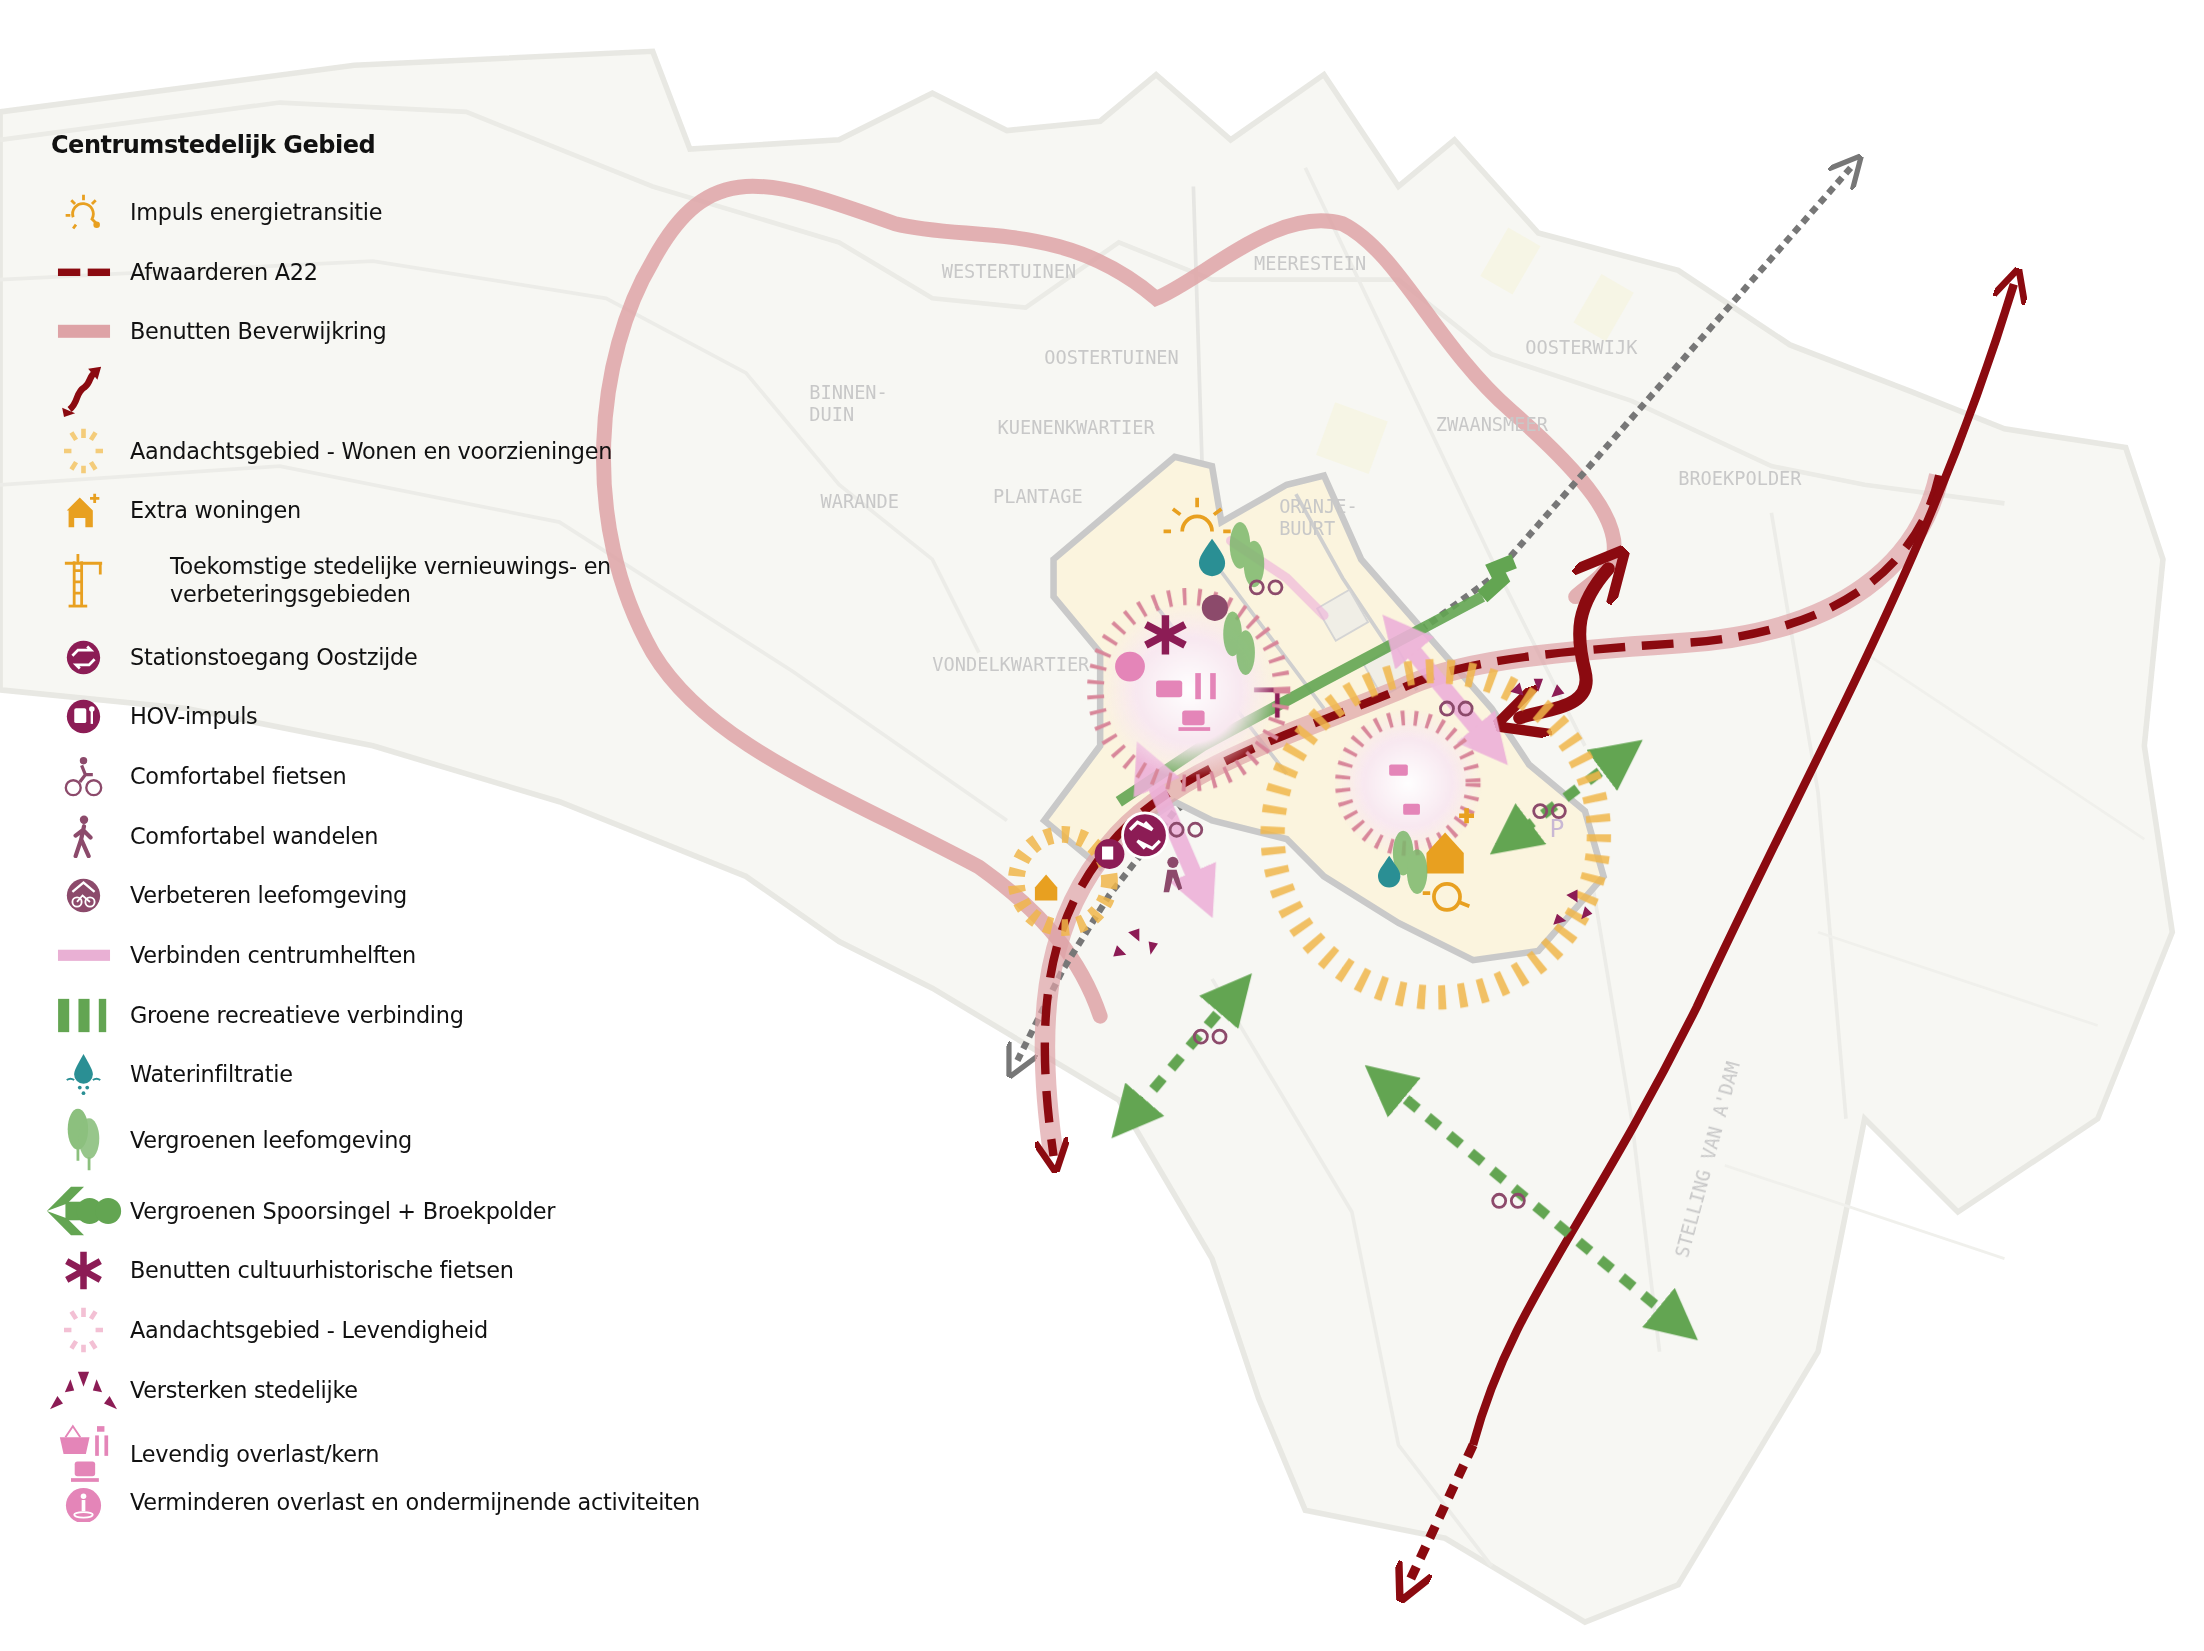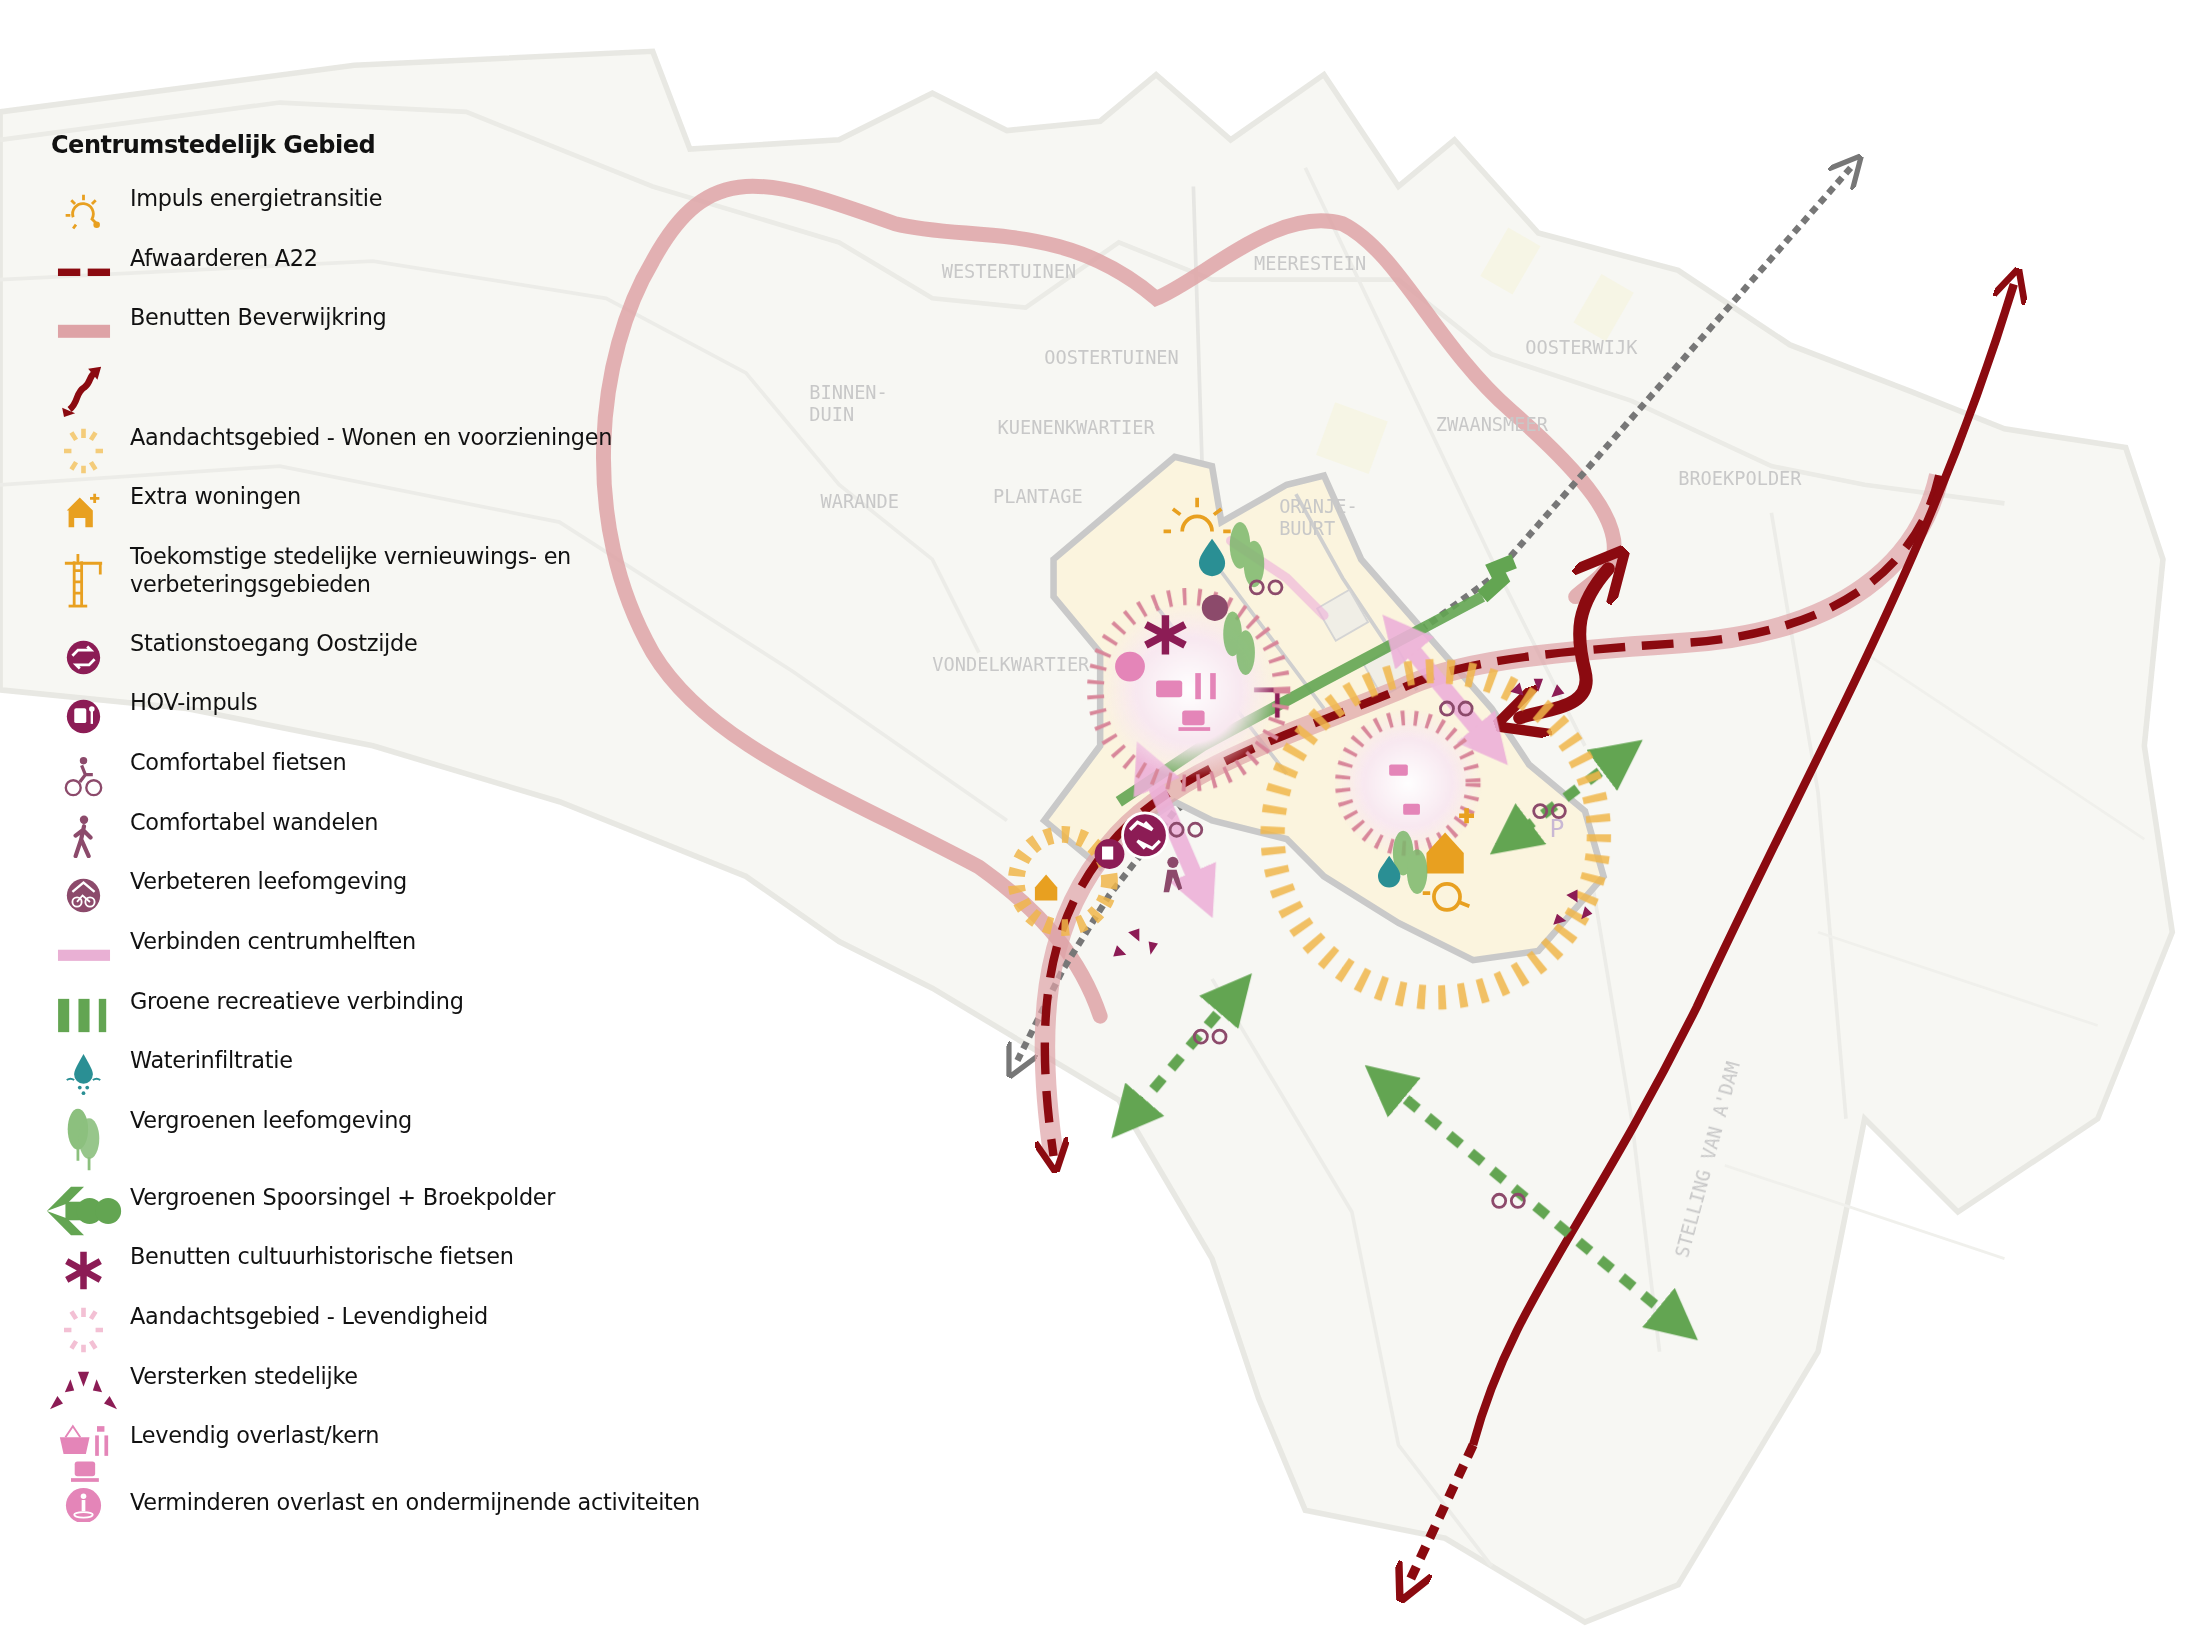--- a/index.html
+++ b/index.html
@@ -1,23 +1,23 @@
 <!DOCTYPE html>
 <html style="font-size:15px"><head>
 <meta charset="utf-8">
 <style>
   html,body{margin:0;padding:0;background:#ffffff;}
   body{width:2205px;height:1652px;position:relative;overflow:hidden;font-family:"DejaVu Sans","Liberation Sans",sans-serif;}
   #map{position:absolute;left:0;top:0;width:2205px;height:1652px;}
   .legend{position:absolute;left:37px;top:131px;width:708px;}
   .legend-title{position:absolute;left:14px;top:0;font-weight:bold;font-size:24px;color:#111;white-space:nowrap;letter-spacing:-0.5px;}
-  .legend-row{position:absolute;left:0;height:56px;display:flex;align-items:flex-start;}
+  .legend-row{position:absolute;left:0;height:56px;display:flex;align-items:center;}
   .legend-icon{width:93px;height:56px;display:flex;align-items:center;justify-content:center;flex:none;}
   .legend-label{font-size:22.4px;color:#111;line-height:28px;white-space:nowrap;letter-spacing:-0.3px;}
-  .legend-label.two-line{white-space:normal;width:559px;}
+  .legend-label.two-line{white-space:normal;width:559px;margin-left:40px;}
   .clip{overflow:hidden;height:34px;}
 </style>
 </head>
 <body>
 
 <svg id="map" viewBox="0 0 2365 1772" xmlns="http://www.w3.org/2000/svg">
   <defs>
     <marker id="ahRed" viewBox="0 0 10 10" refX="5" refY="5" markerWidth="4" markerHeight="4" orient="auto-start-reverse">
       <path d="M0,0 L10,5 L0,10" fill="none" stroke="#8b0a10" stroke-width="2"></path>
     </marker>

